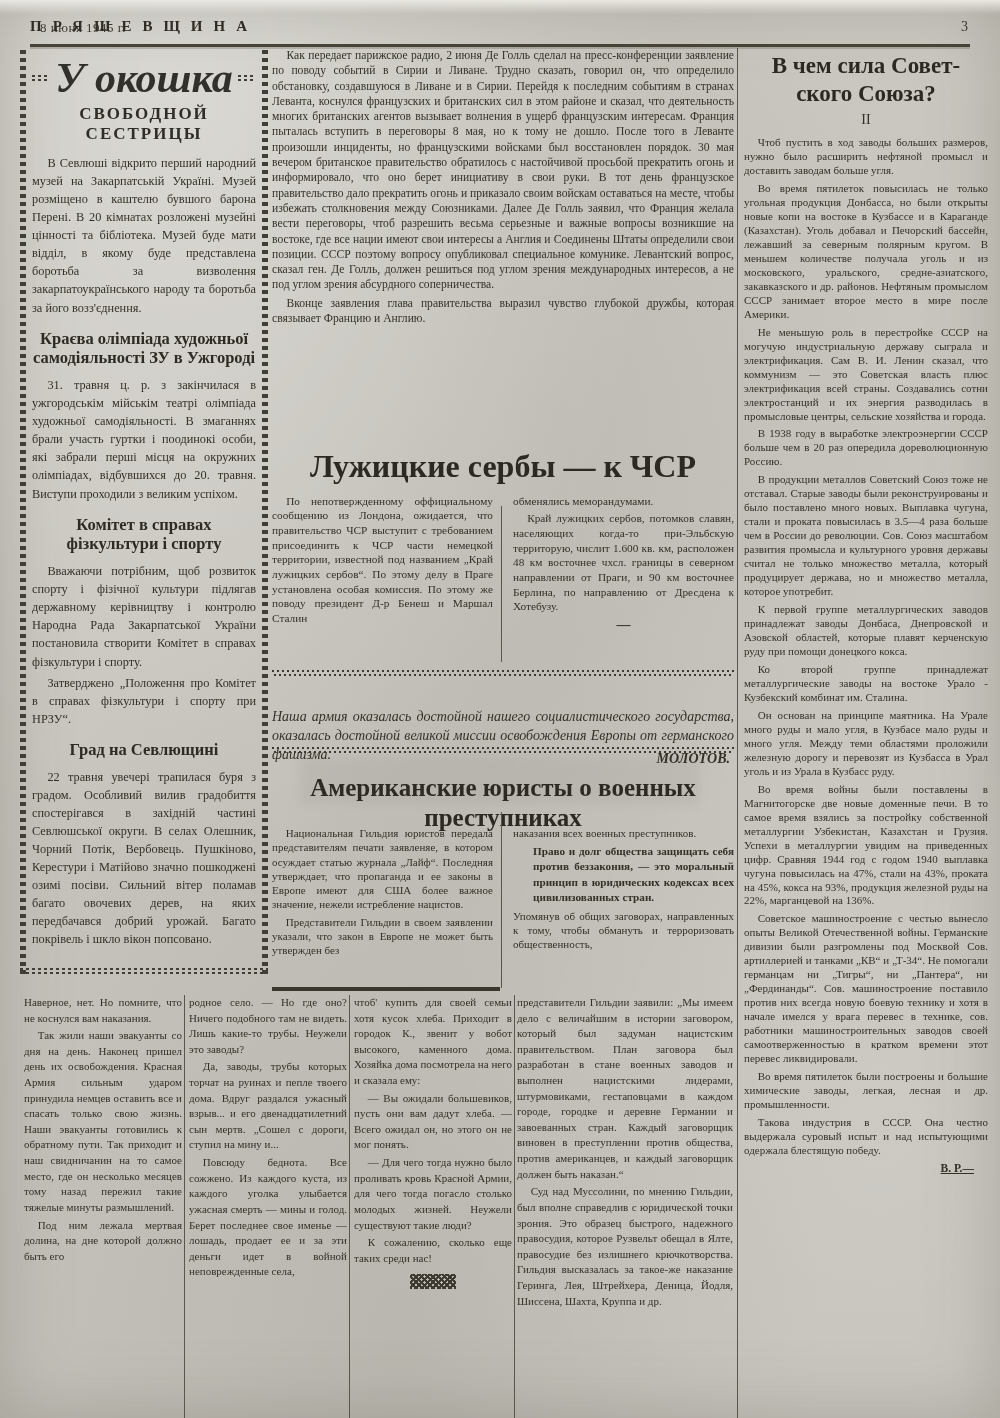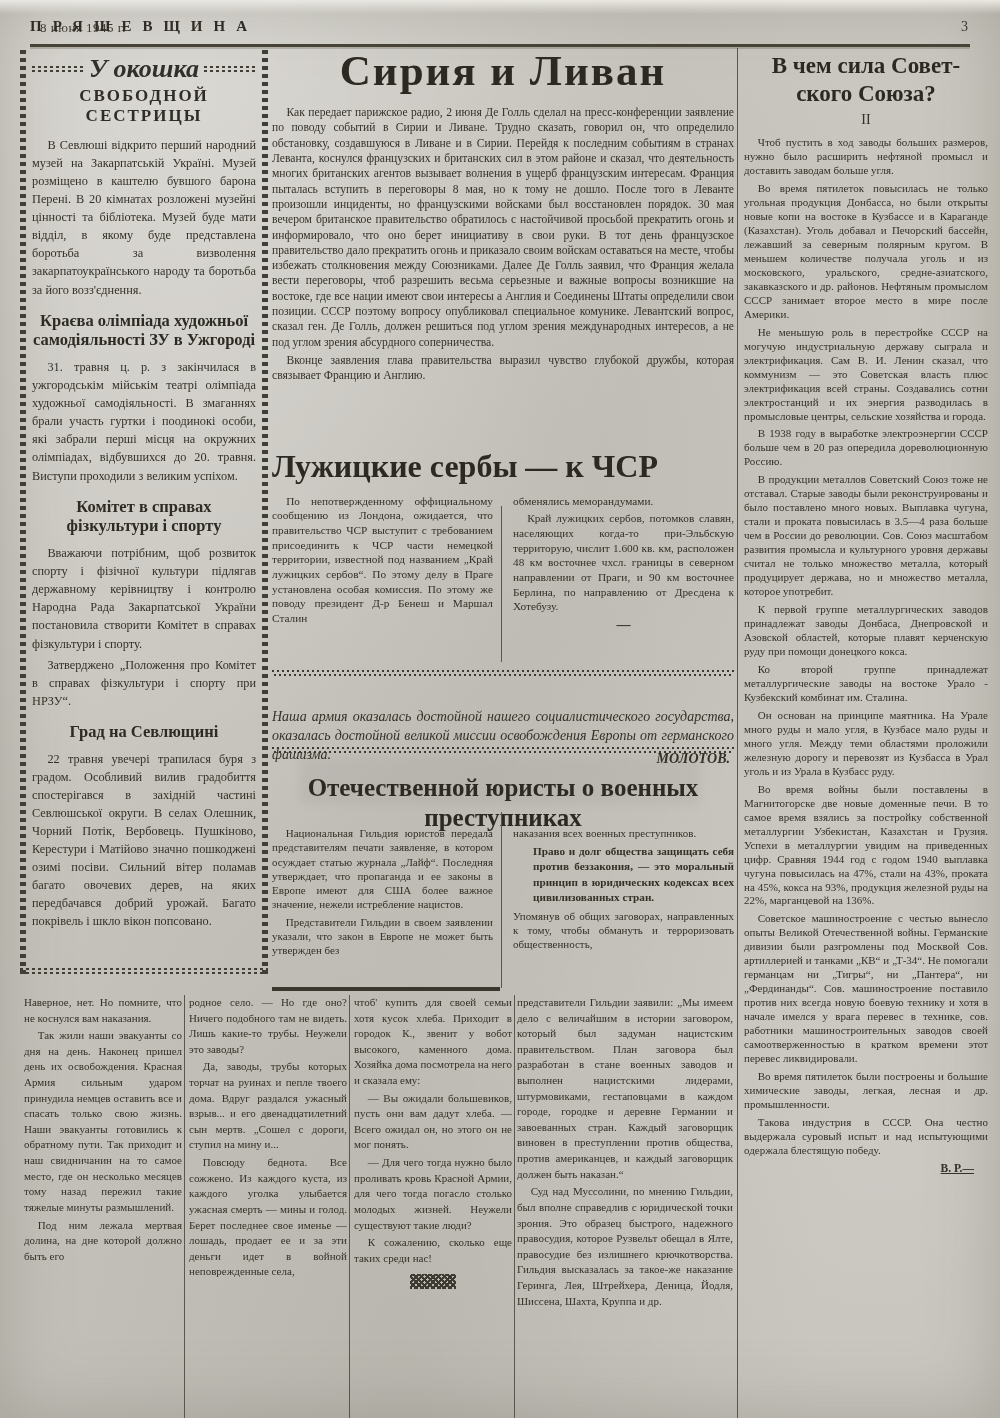--- a/index.html
+++ b/index.html
@@ -32,34 +32,34 @@
   
   .sidebar{position:absolute;left:20px;top:50px;width:248px;height:926px;overflow:hidden;padding:0;}
   .vdash{position:absolute;top:0;bottom:0;width:6px;background:repeating-linear-gradient(to bottom,#413e35 0 4px,transparent 4px 8px);}
   .vdash.l{left:0;} .vdash.r{right:0;}
   .sb-inner{position:absolute;left:12px;right:12px;top:4px;}
   .sb-title-row{display:flex;align-items:center;gap:5px;}
   .dashflank{flex:1;height:6px;background-image:
       repeating-linear-gradient(90deg,#413e35 0 3px,transparent 3px 6px),
       repeating-linear-gradient(90deg,#413e35 0 3px,transparent 3px 6px);
     background-size:100% 2px,100% 2px;background-position:0 0,0 4px;background-repeat:no-repeat;}
-  .sb-script{font-size:26px;font-style:italic;font-weight:bold;margin:0;white-space:nowrap;color:#32302a;}
+  .sb-script{font-size:42px;font-style:italic;font-weight:bold;margin:0;white-space:nowrap;color:#32302a;}
   .sb-sub{text-align:center;font-weight:bold;font-size:17px;letter-spacing:2px;margin:2px 0 10px;color:#302d26;}
   .sb-head{text-align:center;font-weight:bold;font-size:16.5px;line-height:1.2;margin:12px 0 8px;color:#2e2b24;}
   .sidebar .para{font-size:12.3px;line-height:1.47;}
   .sb-bottom{position:absolute;left:0;right:0;bottom:2px;height:6px;background-image:
       repeating-linear-gradient(90deg,#413e35 0 3px,transparent 3px 6px),
       repeating-linear-gradient(90deg,#413e35 0 3px,transparent 3px 6px);
     background-size:100% 2px,100% 2px;background-position:0 0,0 4px;background-repeat:no-repeat;}
   
   .syria{position:absolute;left:272px;top:48px;width:462px;height:400px;overflow:hidden;}
   .syria h1{text-align:center;font-size:43px;font-weight:bold;letter-spacing:2px;margin:0 0 12px;line-height:1.05;color:#2c2922;}
   .syria .para{font-size:11.6px;line-height:1.32;}
   .sorbs{position:absolute;left:272px;top:450px;width:462px;height:220px;overflow:hidden;}
-  .sorbs h1{font-size:32px;font-weight:bold;margin:0 0 10px;line-height:1.05;color:#2c2922;}
+  .sorbs h1{text-align:center;font-size:32px;font-weight:bold;margin:0 0 10px;line-height:1.05;color:#2c2922;}
   .twocol{display:flex;gap:20px;}
   .twocol .col{flex:1;overflow:hidden;}
   .sorbs .para{font-size:11.3px;line-height:1.3;}
   .enddash{text-align:center;font-weight:bold;font-size:14px;}
   .rule1{position:absolute;left:272px;top:670px;width:462px;}
   .quote{position:absolute;left:272px;top:680px;width:462px;height:64px;overflow:hidden;font-style:italic;font-size:14px;line-height:1.35;text-align:justify;margin-top:28px;}
   .quote .author{position:absolute;right:4px;bottom:3px;font-style:italic;font-weight:bold;background:transparent;}
   .rule2{position:absolute;left:272px;top:747px;width:462px;}
   .jur-head{position:absolute;left:272px;top:756px;width:462px;text-align:center;font-size:25px;font-weight:bold;line-height:1.2;color:#2c2922;}
   .jur-cols{position:absolute;left:272px;top:826px;width:462px;height:160px;overflow:hidden;}
@@ -121,21 +121,20 @@
 
       <h3 class="sb-head">Град на Севлющині</h3>
       <div>
           <p class="para">22 травня увечері трапилася буря з градом. Особливий вилив градобиття спостерігався в західній частині Севлюшської округи. В селах Олешник, Чорний Потік, Вербовець. Пушкіново, Керестури і Матійово значно пошкоджені озимі посіви. Сильний вітер поламав багато овочевих дерев, на яких передбачався добрий урожай. Багато покрівель і шкло вікон попсовано.</p>
         </div>
     </div>
     <div class="sb-bottom"></div>
   </aside>
 
   <section class="syria">
-    <h1>Сирия и Ливан</h1>
     <div>
         <p class="para">Как передает парижское радио, 2 июня Де Голль сделал на пресс-конференции заявление по поводу событий в Сирии и Ливане. Трудно сказать, говорил он, что определило обстановку, создавшуюся в Ливане и в Сирии. Перейдя к последним событиям в странах Леванта, коснулся французских и британских сил в этом районе и сказал, что деятельность многих британских агентов вызывает волнения в ущерб французским интересам. Франция пыталась вступить в переговоры 8 мая, но к тому не дошло. После того в Леванте произошли инциденты, но французскими войсками был восстановлен порядок. 30 мая вечером британское правительство обратилось с настойчивой просьбой прекратить огонь и информировало, что оно берет инициативу в свои руки. В тот день французское правительство дало прекратить огонь и приказало своим войскам оставаться на месте, чтобы избежать столкновения между Союзниками. Далее Де Голль заявил, что Франция желала вести переговоры, чтоб разрешить весьма серьезные и важные вопросы возникшие на востоке, где все нации имеют свои интересы а Англия и Соединены Штаты определили свои позиции. СССР поэтому вопросу опубликовал специальное комунике. Левантский вопрос, сказал ген. Де Голль, должен решиться под углом зрения международных интересов, а не под углом зрения абсурдного соперничества.</p>
         <p class="para">Вконце заявления глава правительства выразил чувство глубокой дружбы, которая связывает Францию и Англию.</p>
       </div>
   </section>
 
   <section class="sorbs">
     <h1>Лужицкие сербы — к ЧСР</h1>
     <div class="twocol">
       <div class="col">
@@ -153,21 +152,21 @@
   <div class="vrule" style="left:501px;top:506px;height:156px;"></div>
 
   <div class="dotrule rule1"></div>
 
   <section class="quote">
     <span>Наша армия оказалась достойной нашего социалистического государства, оказалась достойной великой миссии освобождения Европы от германского фашизма.</span>
     <span class="author">МОЛОТОВ.</span>
   </section>
   <div class="dotrule rule2"></div>
 
-  <h1 class="jur-head">Отечественной юристы о военных преступниках</h1>
+  <h1 class="jur-head">Американские юристы о военных преступниках</h1>
   <div class="ghost"></div>
   <section class="jur-cols">
     <div class="twocol">
       <div class="col">
           <p class="para">Национальная Гильдия юристов передала представителям печати заявленяе, в котором осуждает статью журнала „Лайф“. Последняя утверждает, что пропаганда и ее законы в Европе имеют для США более важное значение, нежели истребление нацистов.</p>
           <p class="para">Представители Гильдии в своем заявлении указали, что закон в Европе не может быть утвержден без</p>
         </div>
       <div class="col cont">
         <div class="cont">
             <p class="para">наказания всех военных преступников.</p>

